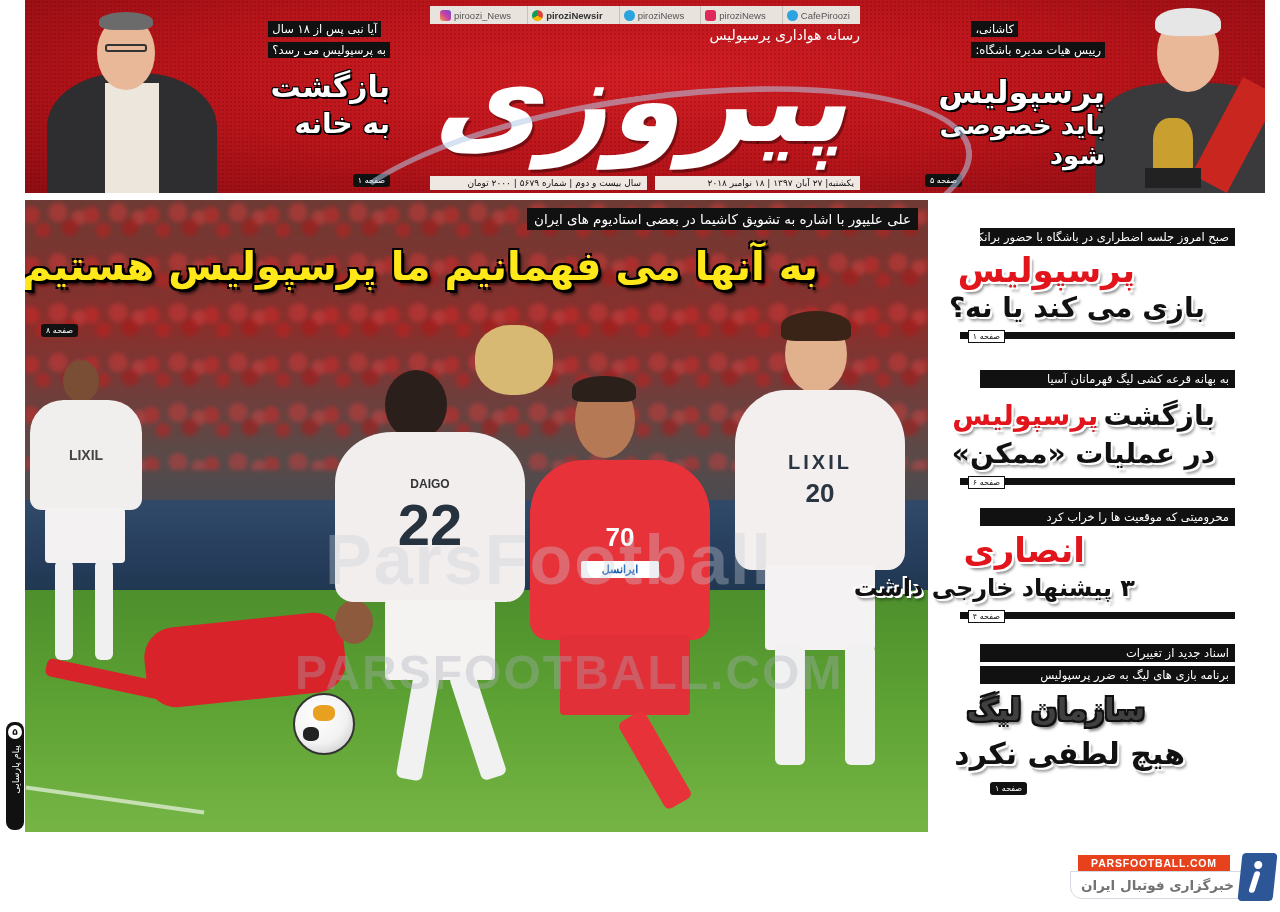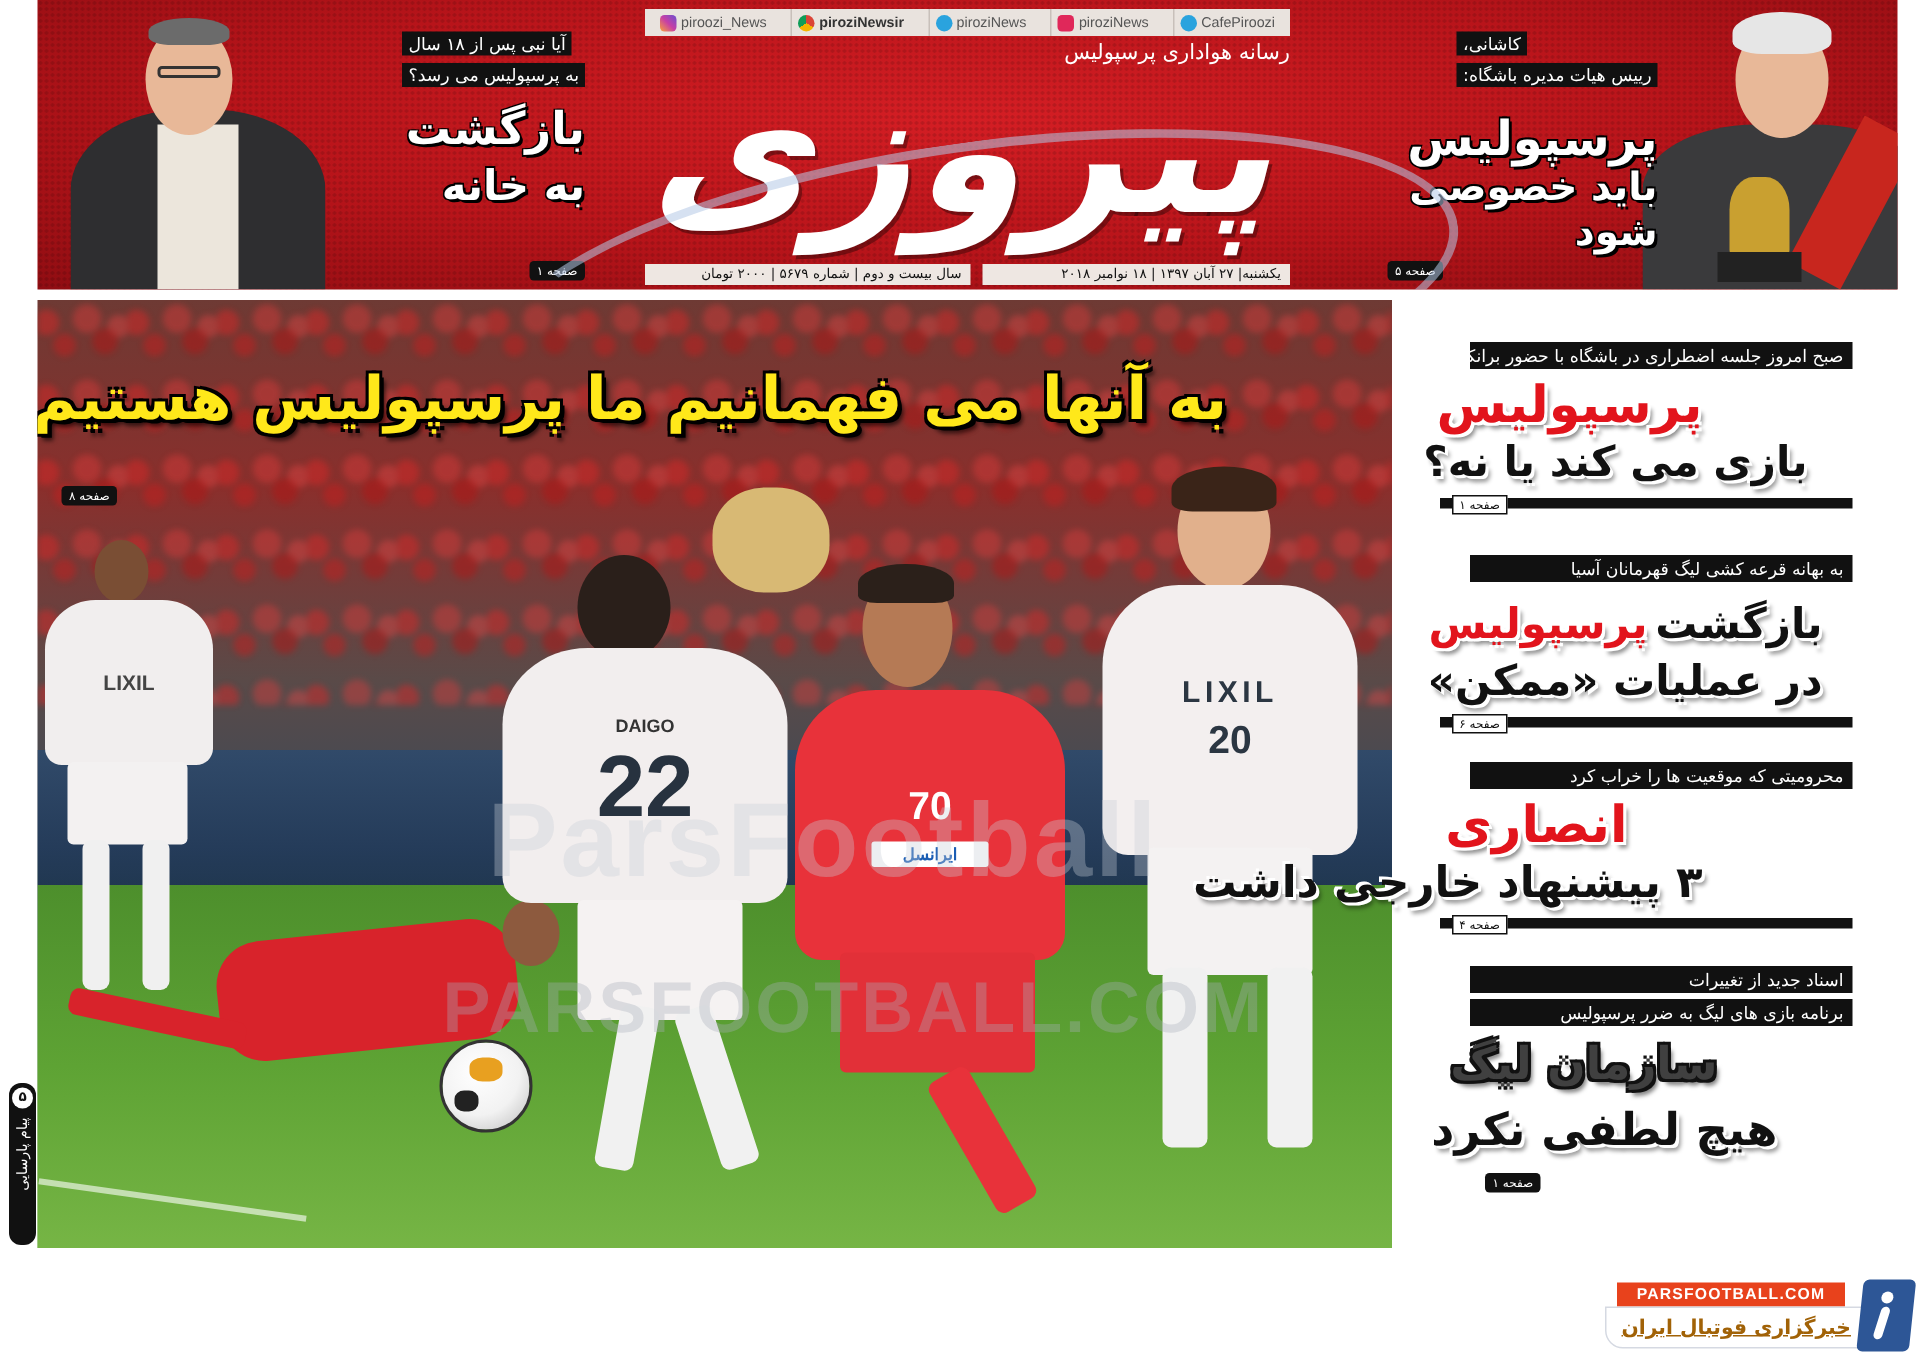--- a/index.html
+++ b/index.html
@@ -178,22 +178,22 @@
 
   
   .pf-logo { position: absolute; left: 1070px; top: 853px; width: 205px; height: 50px; direction: ltr; }
   .pf-top {
     position: absolute; left: 8px; top: 2px; width: 152px; height: 16px; background: #e8421c;
     color: #fff; font-family: "Liberation Sans", sans-serif; font-weight: bold; font-size: 10.5px;
     line-height: 16px; text-align: center; letter-spacing: 0.8px;
   }
   .pf-bottom {
     position: absolute; left: 0; top: 18px; width: 175px; height: 28px; background: #fff;
-    border: 1px solid #d5d9e2; border-radius: 0 0 4px 12px; color: #a16207; font-weight: bold;
-    font-size: 13.5px; line-height: 26px; text-align: center; direction: rtl; text-decoration: underline;
+    border: 1px solid #d5d9e2; border-radius: 0 0 4px 12px; color: #737373; font-weight: bold;
+    font-size: 13.5px; line-height: 26px; text-align: center; direction: rtl;
   }
   .pf-badge {
     position: absolute; left: 170px; top: 0; width: 35px; height: 48px; background: #2d5696;
     border-radius: 4px; transform: skewX(-6deg);
   }
   .pf-badge::before {
     content:""; position:absolute; left: 13px; top: 8px; width: 8px; height: 8px; border-radius:50%; background:#fff;
   }
   .pf-badge::after {
     content:""; position:absolute; left: 12px; top: 18px; width: 6px; height: 22px; background:#fff; border-radius:3px; transform: rotate(12deg);
@@ -334,20 +334,21 @@
     <div class="shorts" style="left:60px;top:250px;width:110px;height:85px;background:#f4f2f2;"></div>
     <div class="leg" style="left:70px;top:330px;width:30px;height:120px;background:#f1f1f1;"></div>
     <div class="leg" style="left:140px;top:330px;width:30px;height:120px;background:#f1f1f1;"></div>
   </div>
 
   <div class="ball"></div>
 
   <div class="watermark">ParsFootball</div>
   <div class="watermark two">PARSFOOTBALL.COM</div>
 
+  <div class="main-kicker">علی علیپور با اشاره به تشویق کاشیما در بعضی استادیوم های ایران</div>
   <h1 class="main-headline">به آنها می فهمانیم ما پرسپولیس هستیم</h1>
   <div class="main-page-tag"><span class="page-tag">صفحه ۸</span></div>
 </section>
 
 <div class="vertical-label">
   <span class="num">۵</span>
   <span class="txt">پیام پارسایی</span>
 </div>
 
 <aside class="right-col">
@@ -369,21 +370,21 @@
     </div>
     <div class="hl hl-black" style="margin-right:30px;">در عملیات «ممکن»</div>
     <div class="divider-rule">
       <span class="page-tag">صفحه ۶</span>
     </div>
   </article>
 
   <article class="story" style="top:288px;">
     <span class="story-kicker">محرومیتی که موقعیت ها را خراب کرد</span>
     <div class="hl hl-red" style="margin-top:4px;margin-right:160px;">انصاری</div>
-    <div class="hl hl-black" style="font-size:29px;">۳ پیشنهاد خارجی داشت</div>
+    <div class="hl hl-black" style="font-size:24px;">۳ پیشنهاد خارجی داشت</div>
     <div class="divider-rule">
       <span class="page-tag">صفحه ۴</span>
     </div>
   </article>
 
   <article class="story" style="top:424px;">
     <span class="story-kicker">اسناد جدید از تغییرات</span>
     <span class="story-kicker">برنامه بازی های لیگ به ضرر پرسپولیس</span>
     <div class="hl hl-yellow" style="margin-top:6px;margin-right:100px;">سازمان لیگ</div>
     <div class="hl hl-black" style="margin-right:60px;margin-top:6px;font-size:30px;">هیچ لطفی نکرد</div>

